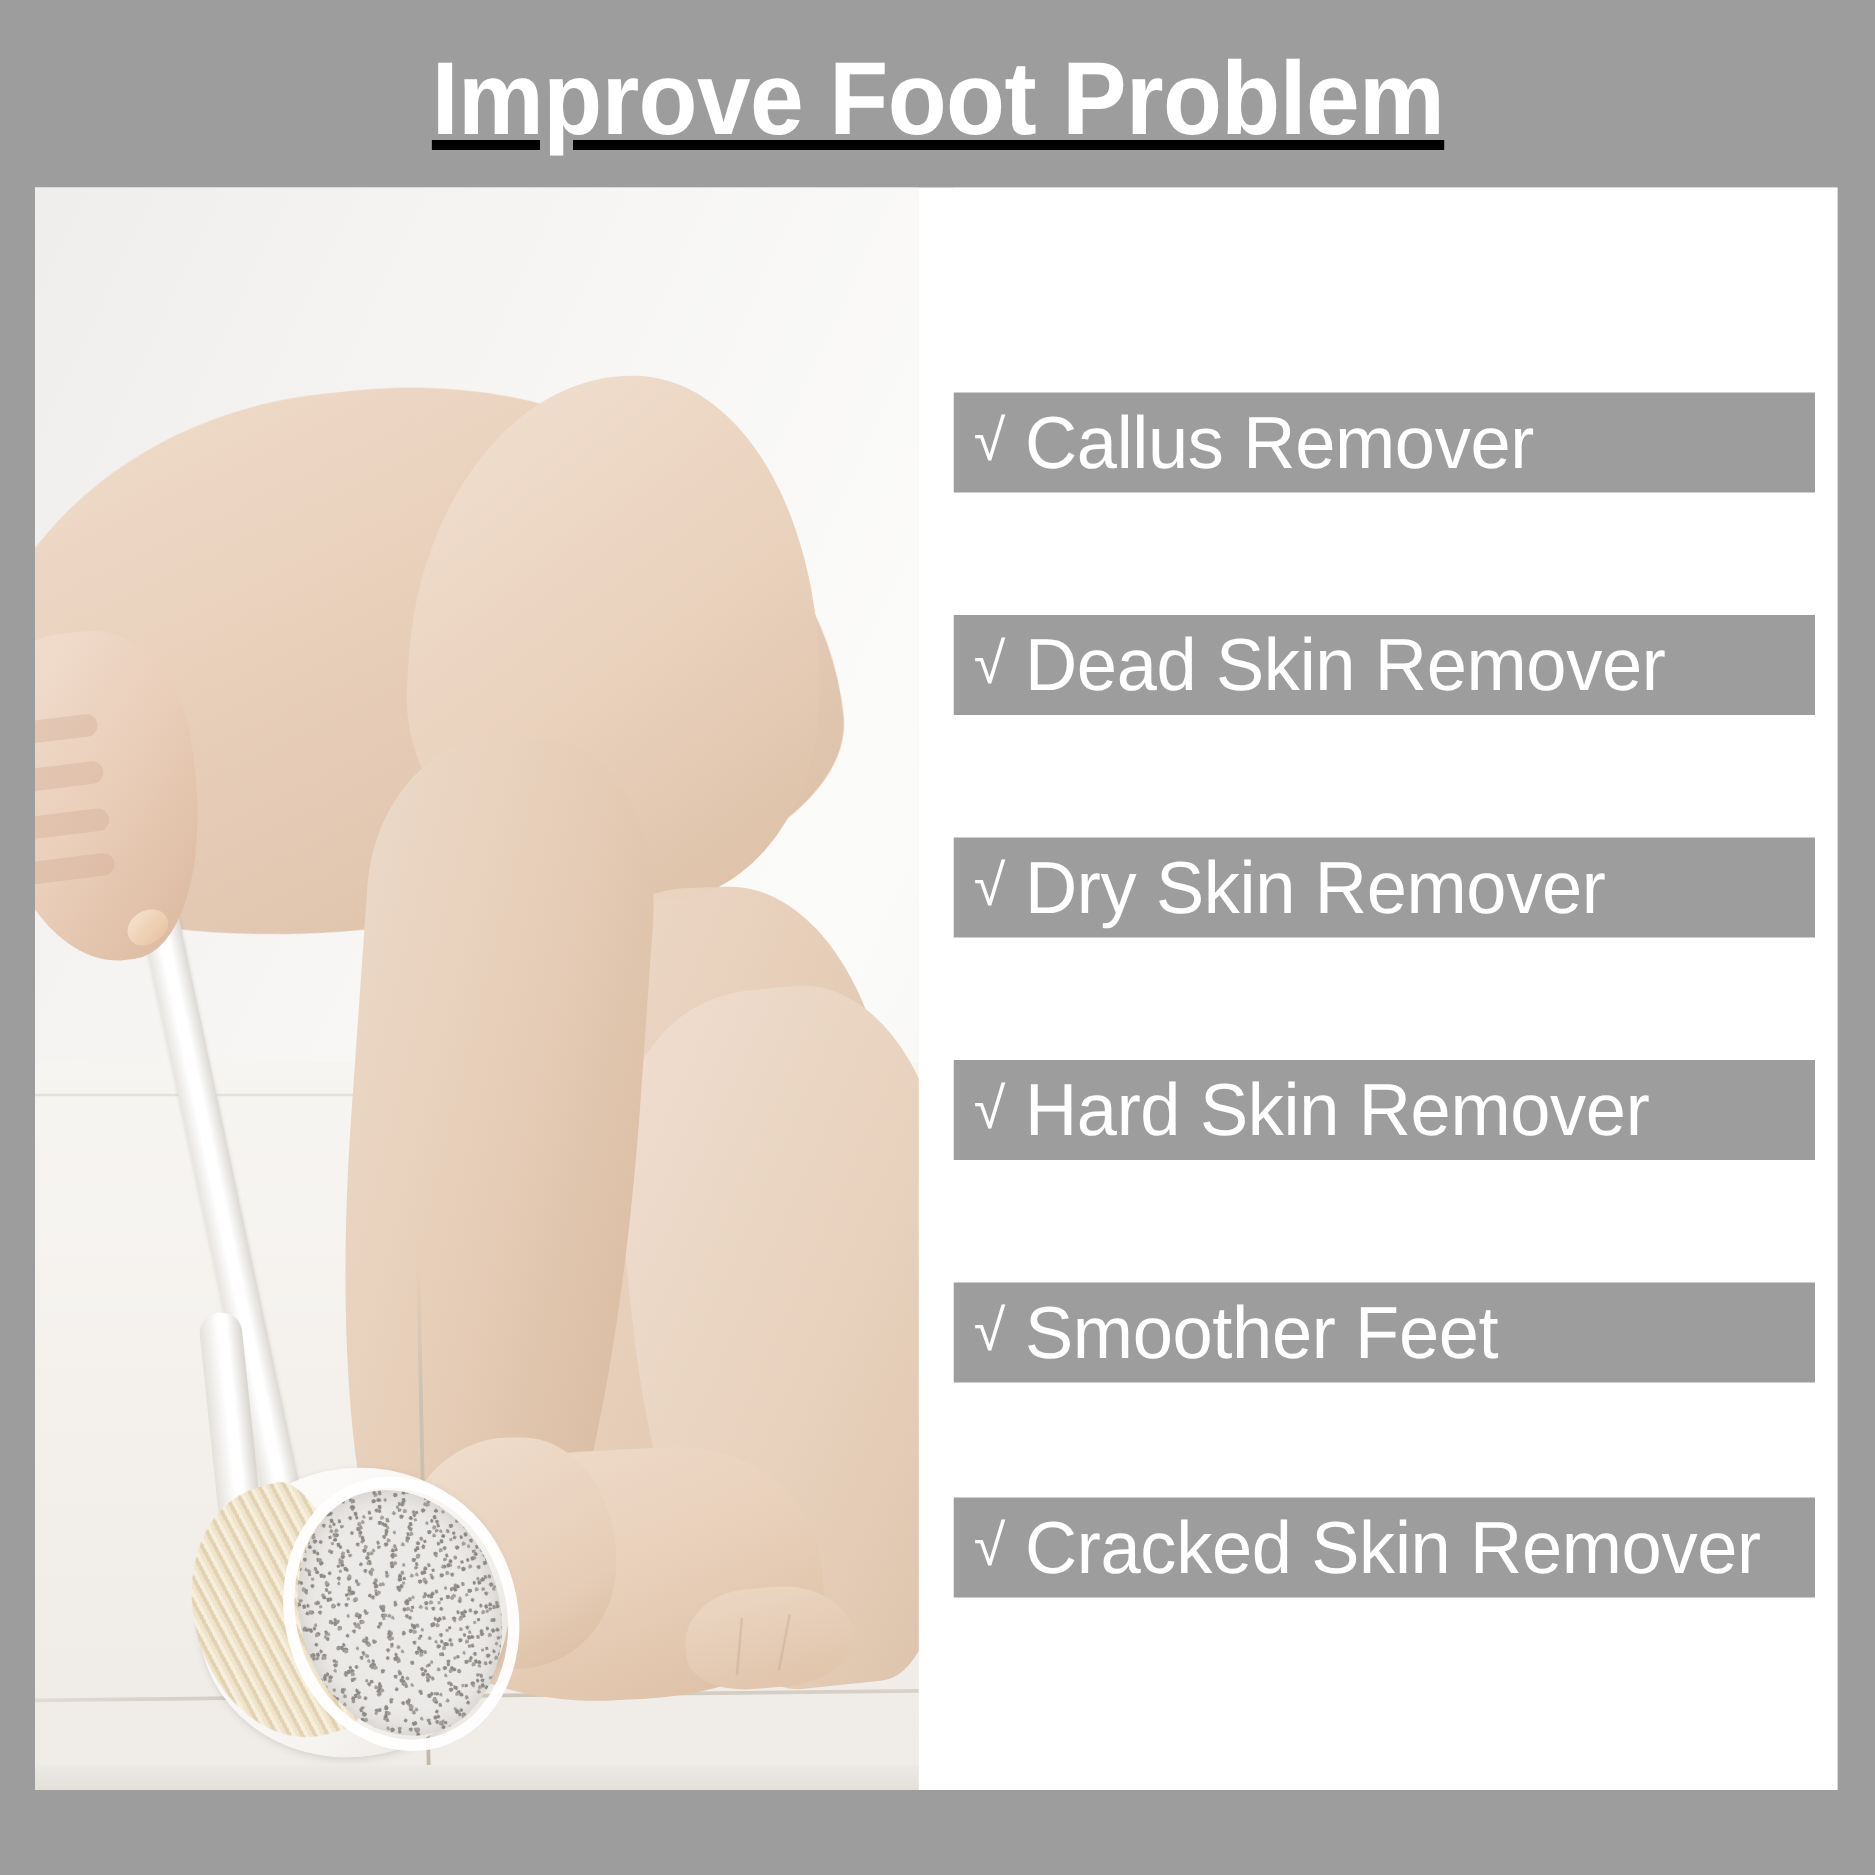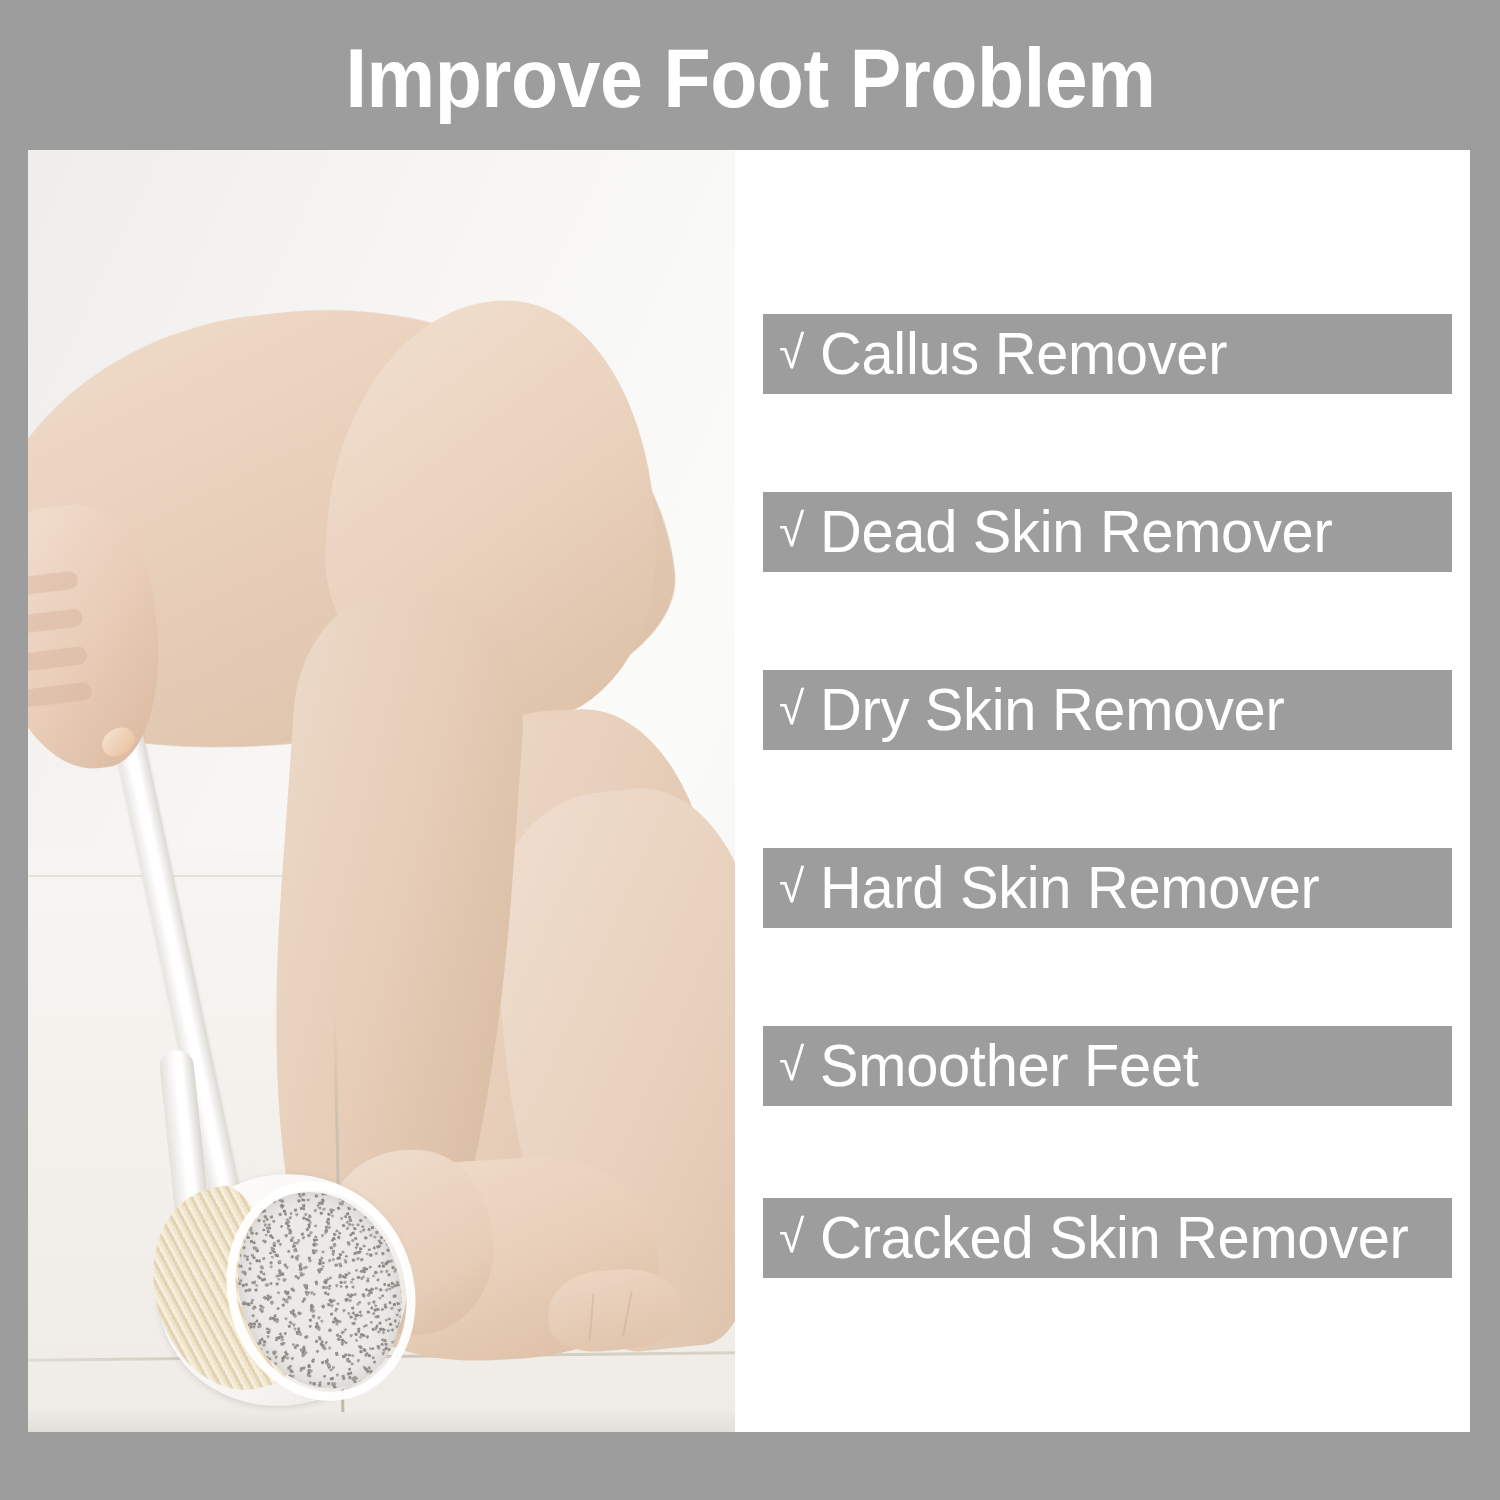--- a/index.html
+++ b/index.html
@@ -18,20 +18,21 @@
   
   .title-bar {
     position: absolute;
     left: 0;
     top: 0;
     width: 1500px;
     height: 150px;
     display: flex;
     align-items: center;
     justify-content: center;
+    text-decoration: underline;
   }
   .title-text {
     font-family: "Liberation Sans Narrow", "Liberation Sans", sans-serif;
     font-weight: bold;
     font-size: 83px;
     letter-spacing: -0.5px;
     color: #ffffff;
     transform: scaleX(0.93);
     transform-origin: center;
     white-space: nowrap;

